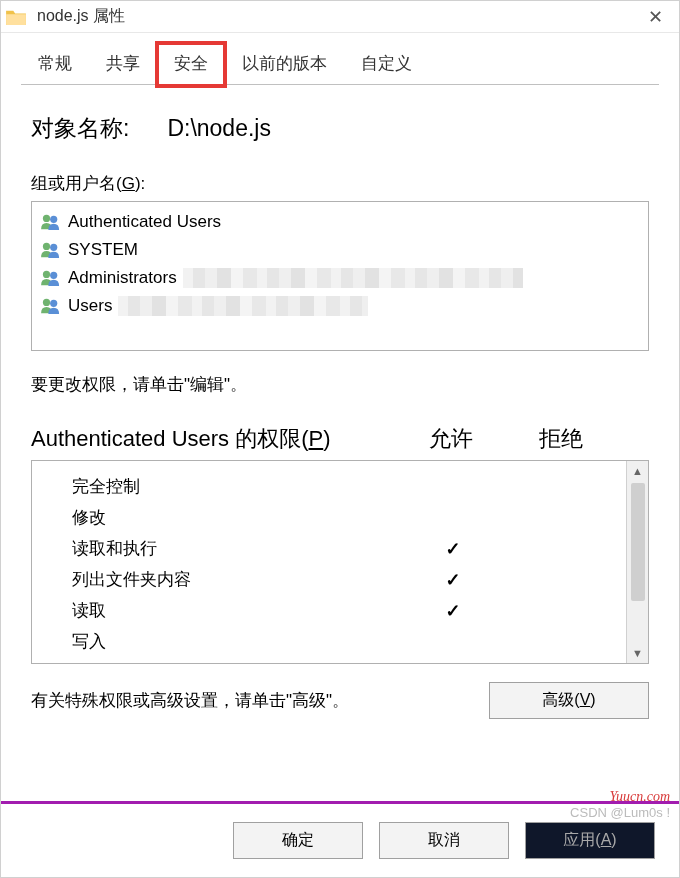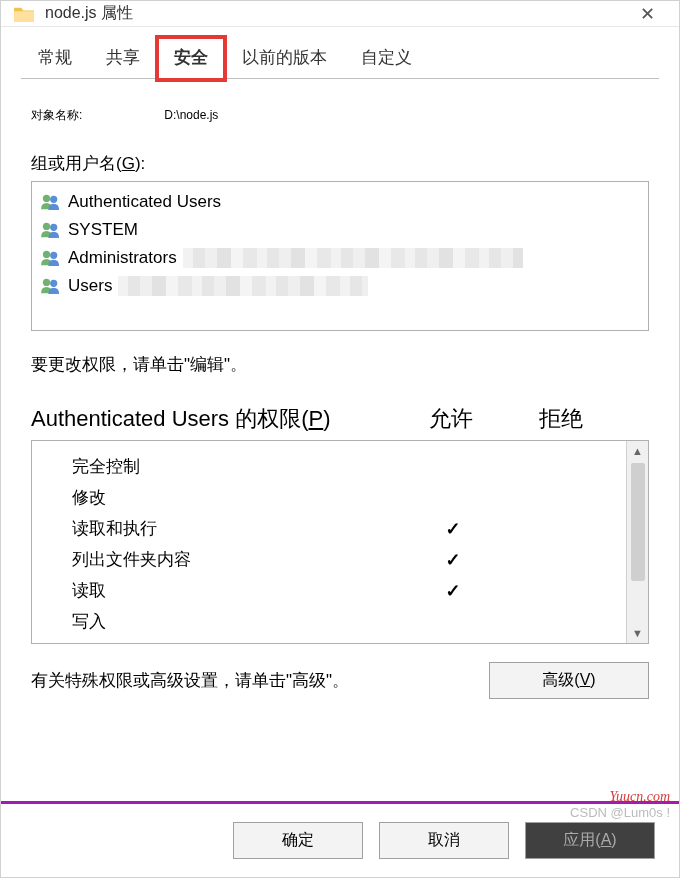--- a/index.html
+++ b/index.html
@@ -14,24 +14,24 @@
 }
 .dialog {
   width: 680px;
   height: 878px;
   border: 1px solid #d0d0d0;
   background: #fff;
   display: flex;
   flex-direction: column;
 }
 .titlebar {
-  height: 26px;
-  display: flex;
-  align-items: center;
-  padding: 0 12px;
+  height: 32px;
+  display: flex;
+  align-items: center;
+  padding: 0 4px;
   border-bottom: 1px solid #e8e8e8;
 }
 .title-icon { width: 22px; height: 18px; margin-right: 10px; }
 .folder-svg-back { fill: #f0c24b; }
 .folder-svg-front { fill: #ffe09e; }
 .title-text { flex: 1; font-size: 16px; color: #333; }
 .close-x { font-size: 18px; color: #555; padding: 8px 12px; cursor: pointer; font-family: Arial; }
 .tabs {
   display: flex;
   padding: 10px 20px 0 20px;
@@ -57,29 +57,28 @@
 }
 .tab.active {
   border-color: #c0c0c0;
   background: #fff;
   border-bottom: 1px solid #fff;
   margin-bottom: -1px;
 }
 .tab.highlight {
   outline: 4px solid #e53935;
   outline-offset: -2px;
-  font-weight: bold;
 }
 .content {
   flex: 1;
   padding: 18px 30px 10px 30px;
   display: flex;
   flex-direction: column;
 }
-.obj-row { margin: 10px 0 28px 0; font-size: 12px; }
+.obj-row { margin: 10px 0 28px 0; font-size: 23px; }
 .obj-label { display: inline-block; width: 130px; }
 .group-label { font-size: 17px; margin-bottom: 6px; }
 .list-box {
   border: 1px solid #b0b0b0;
   height: 150px;
   padding: 6px 4px;
   overflow: hidden;
 }
 .user-row {
   display: flex;
@@ -156,21 +155,21 @@
 .adv-text { flex: 1; font-size: 17px; line-height: 1.5; }
 .btn.adv-btn { width: 160px; }
 .footer {
   border-top: 3px solid #a21caf;
   padding: 18px 24px;
   display: flex;
   justify-content: flex-end;
   gap: 16px;
 }
 .btn.fbtn { width: 130px; }
-.btn.disabled { color: #a8a8a8; background: #404040; cursor: default; }
+.btn.disabled { color: #a8a8a8; background: #0f172a; cursor: default; }
 .watermark {
   position: absolute;
   right: 10px;
   bottom: 58px;
   text-align: right;
   pointer-events: none;
   font-size: 14px;
 }
 .wm1 { color: #d83a3a; font-family: Liberation Serif, serif; font-style: italic; }
 .wm2 { color: #bbb; font-size: 13px; }

